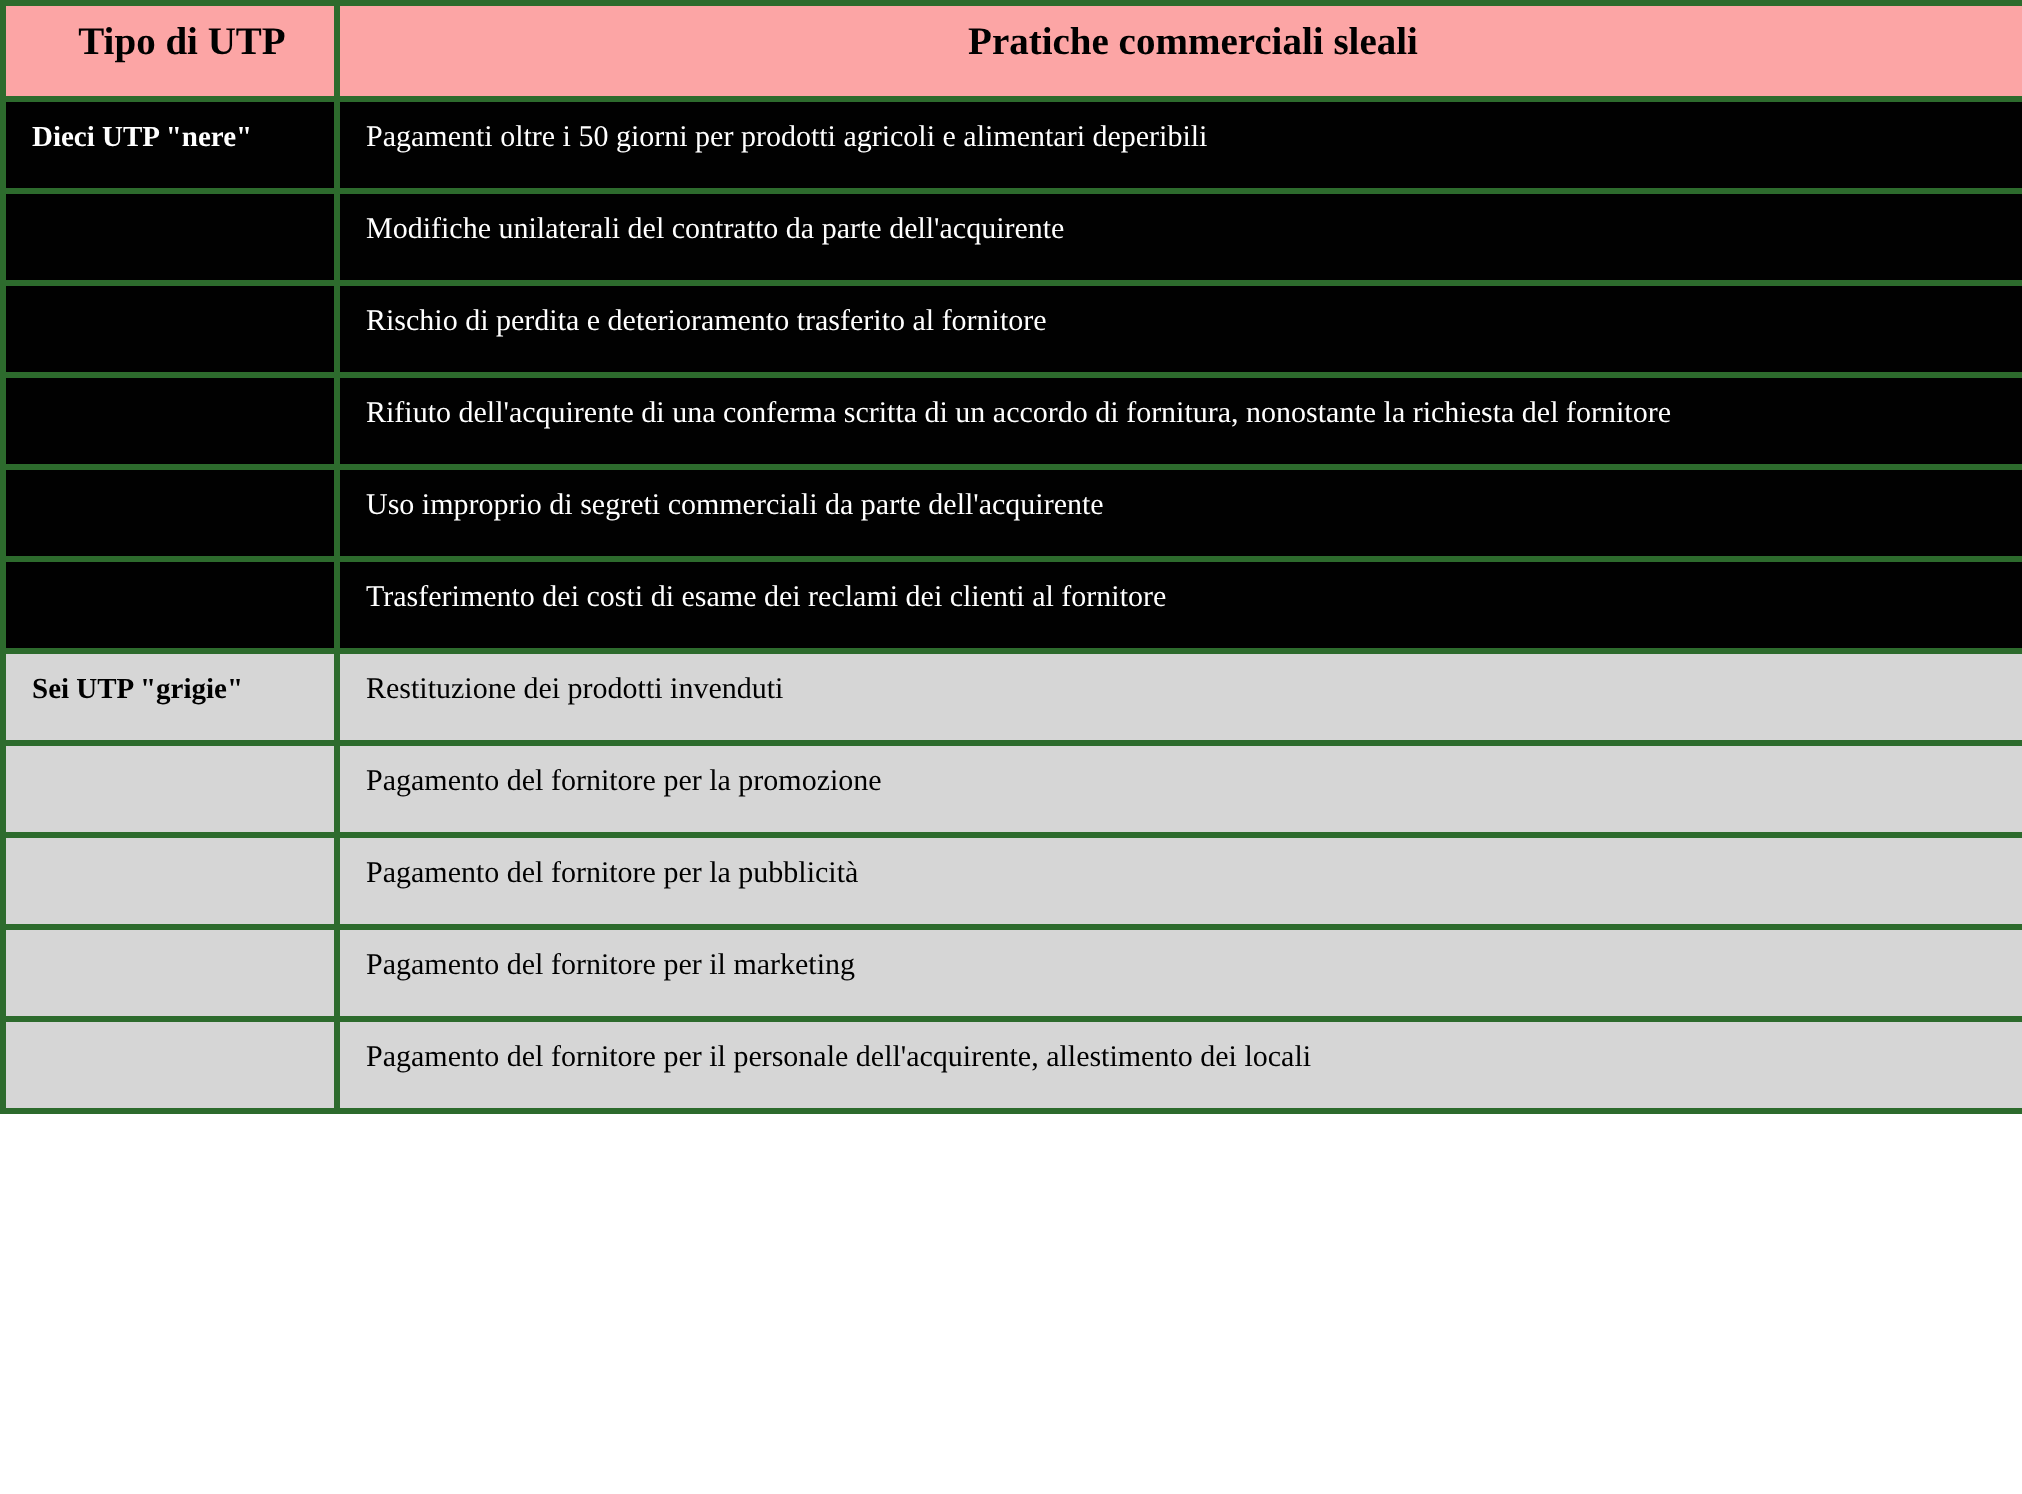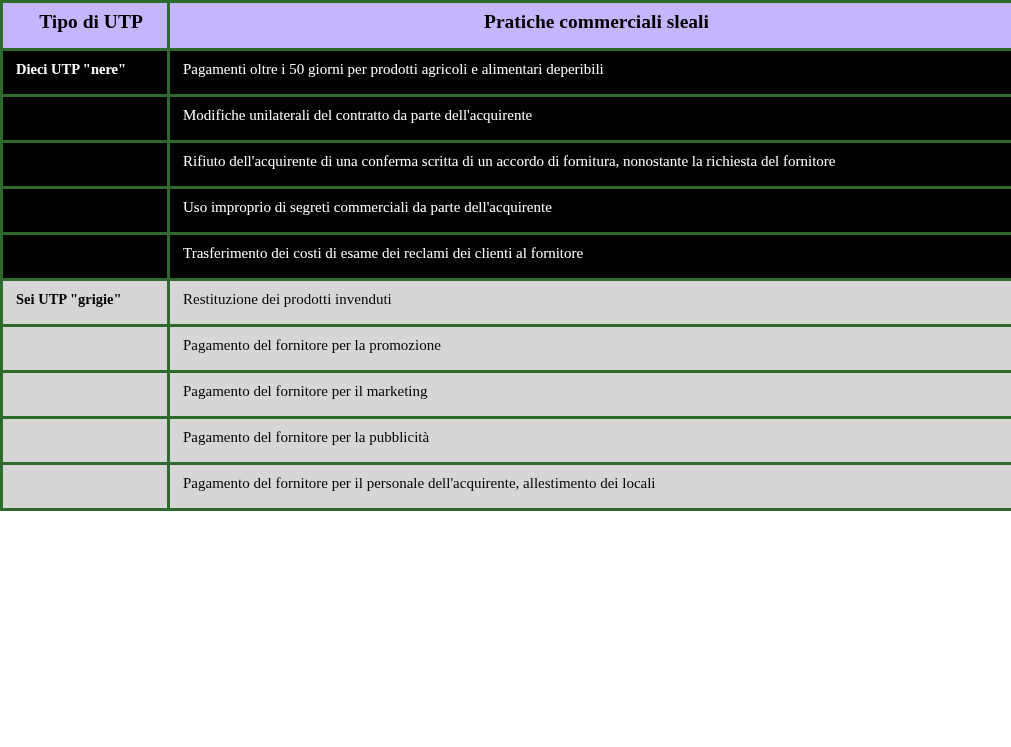--- a/index.html
+++ b/index.html
@@ -26,21 +26,21 @@
 
   .utp-table td,
   .utp-table th {
     border: 3px solid #2d6b2d;
     vertical-align: top;
     padding: 0;
   }
 
   
   .hdr-cell {
-    background: #c4b5fd;
+    background: #fca5a5;
     height: 45px;
   }
   .hdr-text {
     display: block;
     color: #000000;
     font-weight: bold;
     font-size: 19.5px;
     line-height: 1;
     padding: 9px 0 0 12px;
     white-space: nowrap;
@@ -104,20 +104,26 @@
     </tr>
     <tr class="band-black">
       <td class="row-cell empty-cell"></td>
       <td class="row-cell">
         <span class="cell-text prac">Modifiche unilaterali del contratto da parte dell'acquirente</span>
       </td>
     </tr>
     <tr class="band-black">
       <td class="row-cell empty-cell"></td>
       <td class="row-cell">
+        <span class="cell-text prac">Rischio di perdita e deterioramento trasferito al fornitore</span>
+      </td>
+    </tr>
+    <tr class="band-black">
+      <td class="row-cell empty-cell"></td>
+      <td class="row-cell">
         <span class="cell-text prac">Rifiuto dell'acquirente di una conferma scritta di un accordo di fornitura, nonostante la richiesta del fornitore</span>
       </td>
     </tr>
     <tr class="band-black">
       <td class="row-cell empty-cell"></td>
       <td class="row-cell">
         <span class="cell-text prac">Uso improprio di segreti commerciali da parte dell'acquirente</span>
       </td>
     </tr>
     <tr class="band-black">
@@ -137,27 +143,27 @@
     </tr>
     <tr class="band-grey">
       <td class="row-cell empty-cell"></td>
       <td class="row-cell">
         <span class="cell-text prac">Pagamento del fornitore per la promozione</span>
       </td>
     </tr>
     <tr class="band-grey">
       <td class="row-cell empty-cell"></td>
       <td class="row-cell">
-        <span class="cell-text prac">Pagamento del fornitore per il marketing</span>
+        <span class="cell-text prac">Pagamento del fornitore per la pubblicità</span>
       </td>
     </tr>
     <tr class="band-grey">
       <td class="row-cell empty-cell"></td>
       <td class="row-cell">
-        <span class="cell-text prac">Pagamento del fornitore per la pubblicità</span>
+        <span class="cell-text prac">Pagamento del fornitore per il marketing</span>
       </td>
     </tr>
     <tr class="band-grey">
       <td class="row-cell empty-cell"></td>
       <td class="row-cell">
         <span class="cell-text prac">Pagamento del fornitore per il personale dell'acquirente, allestimento dei locali</span>
       </td>
     </tr>
 
   </tbody>

